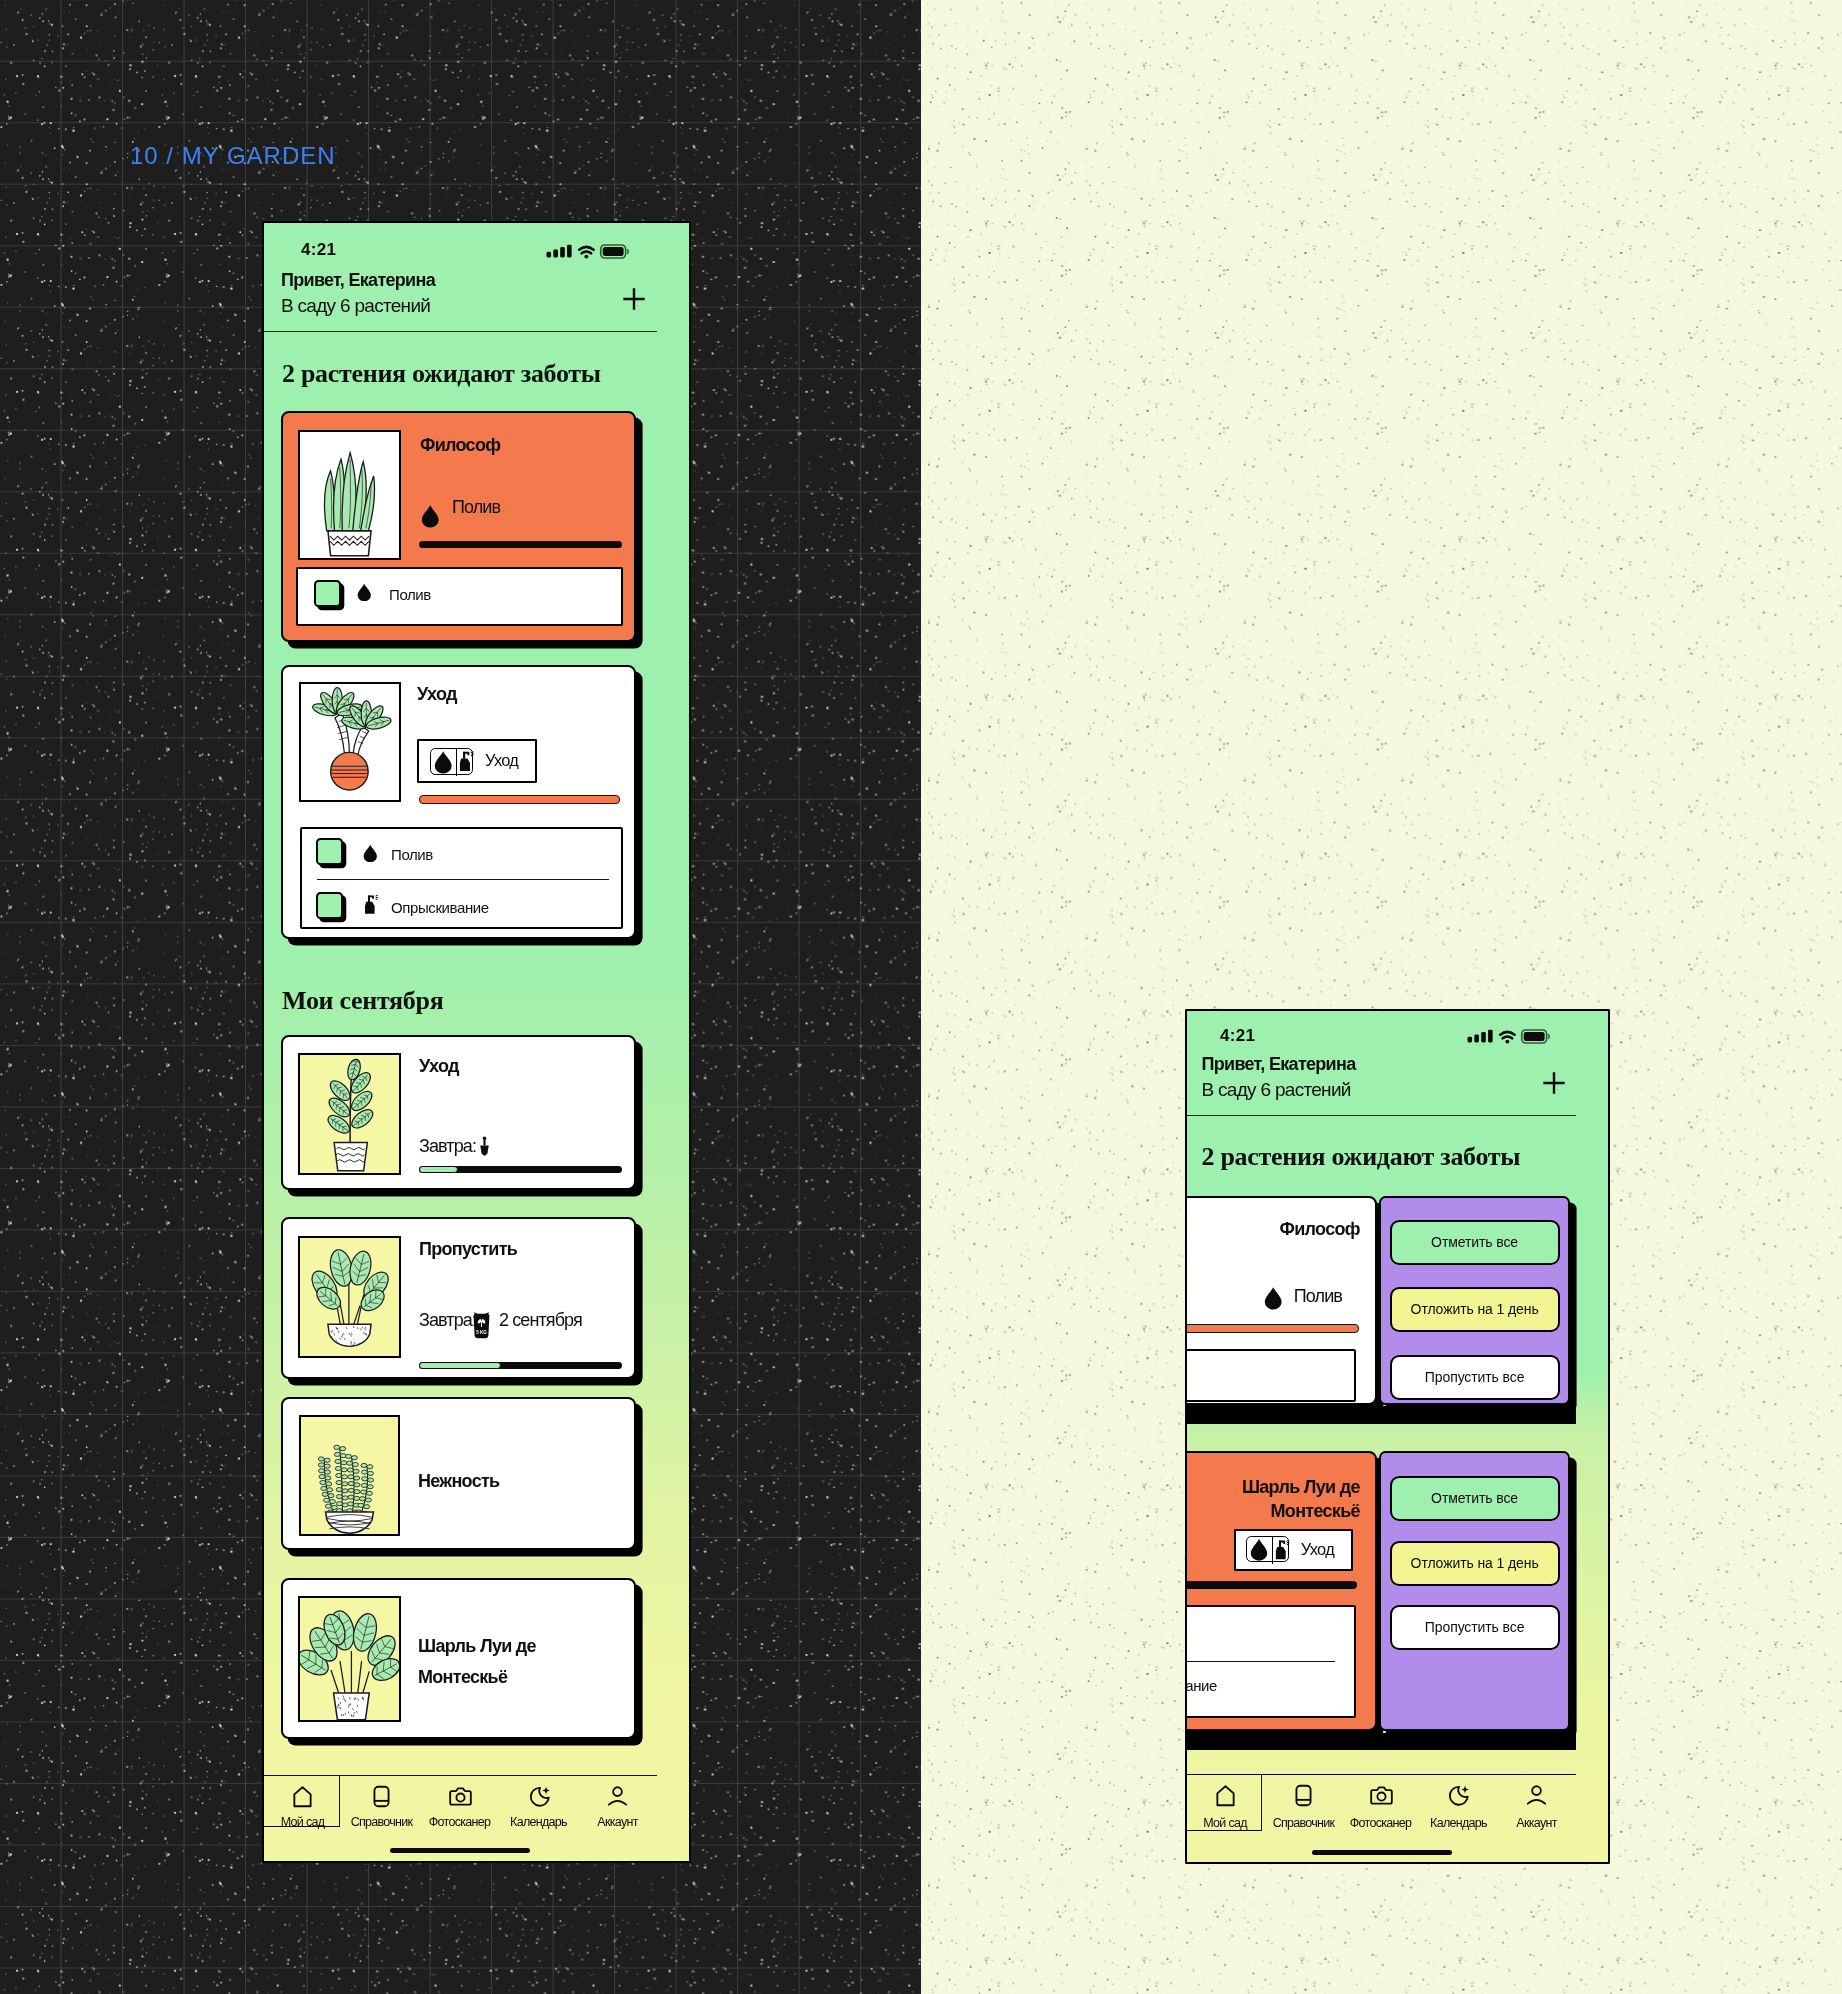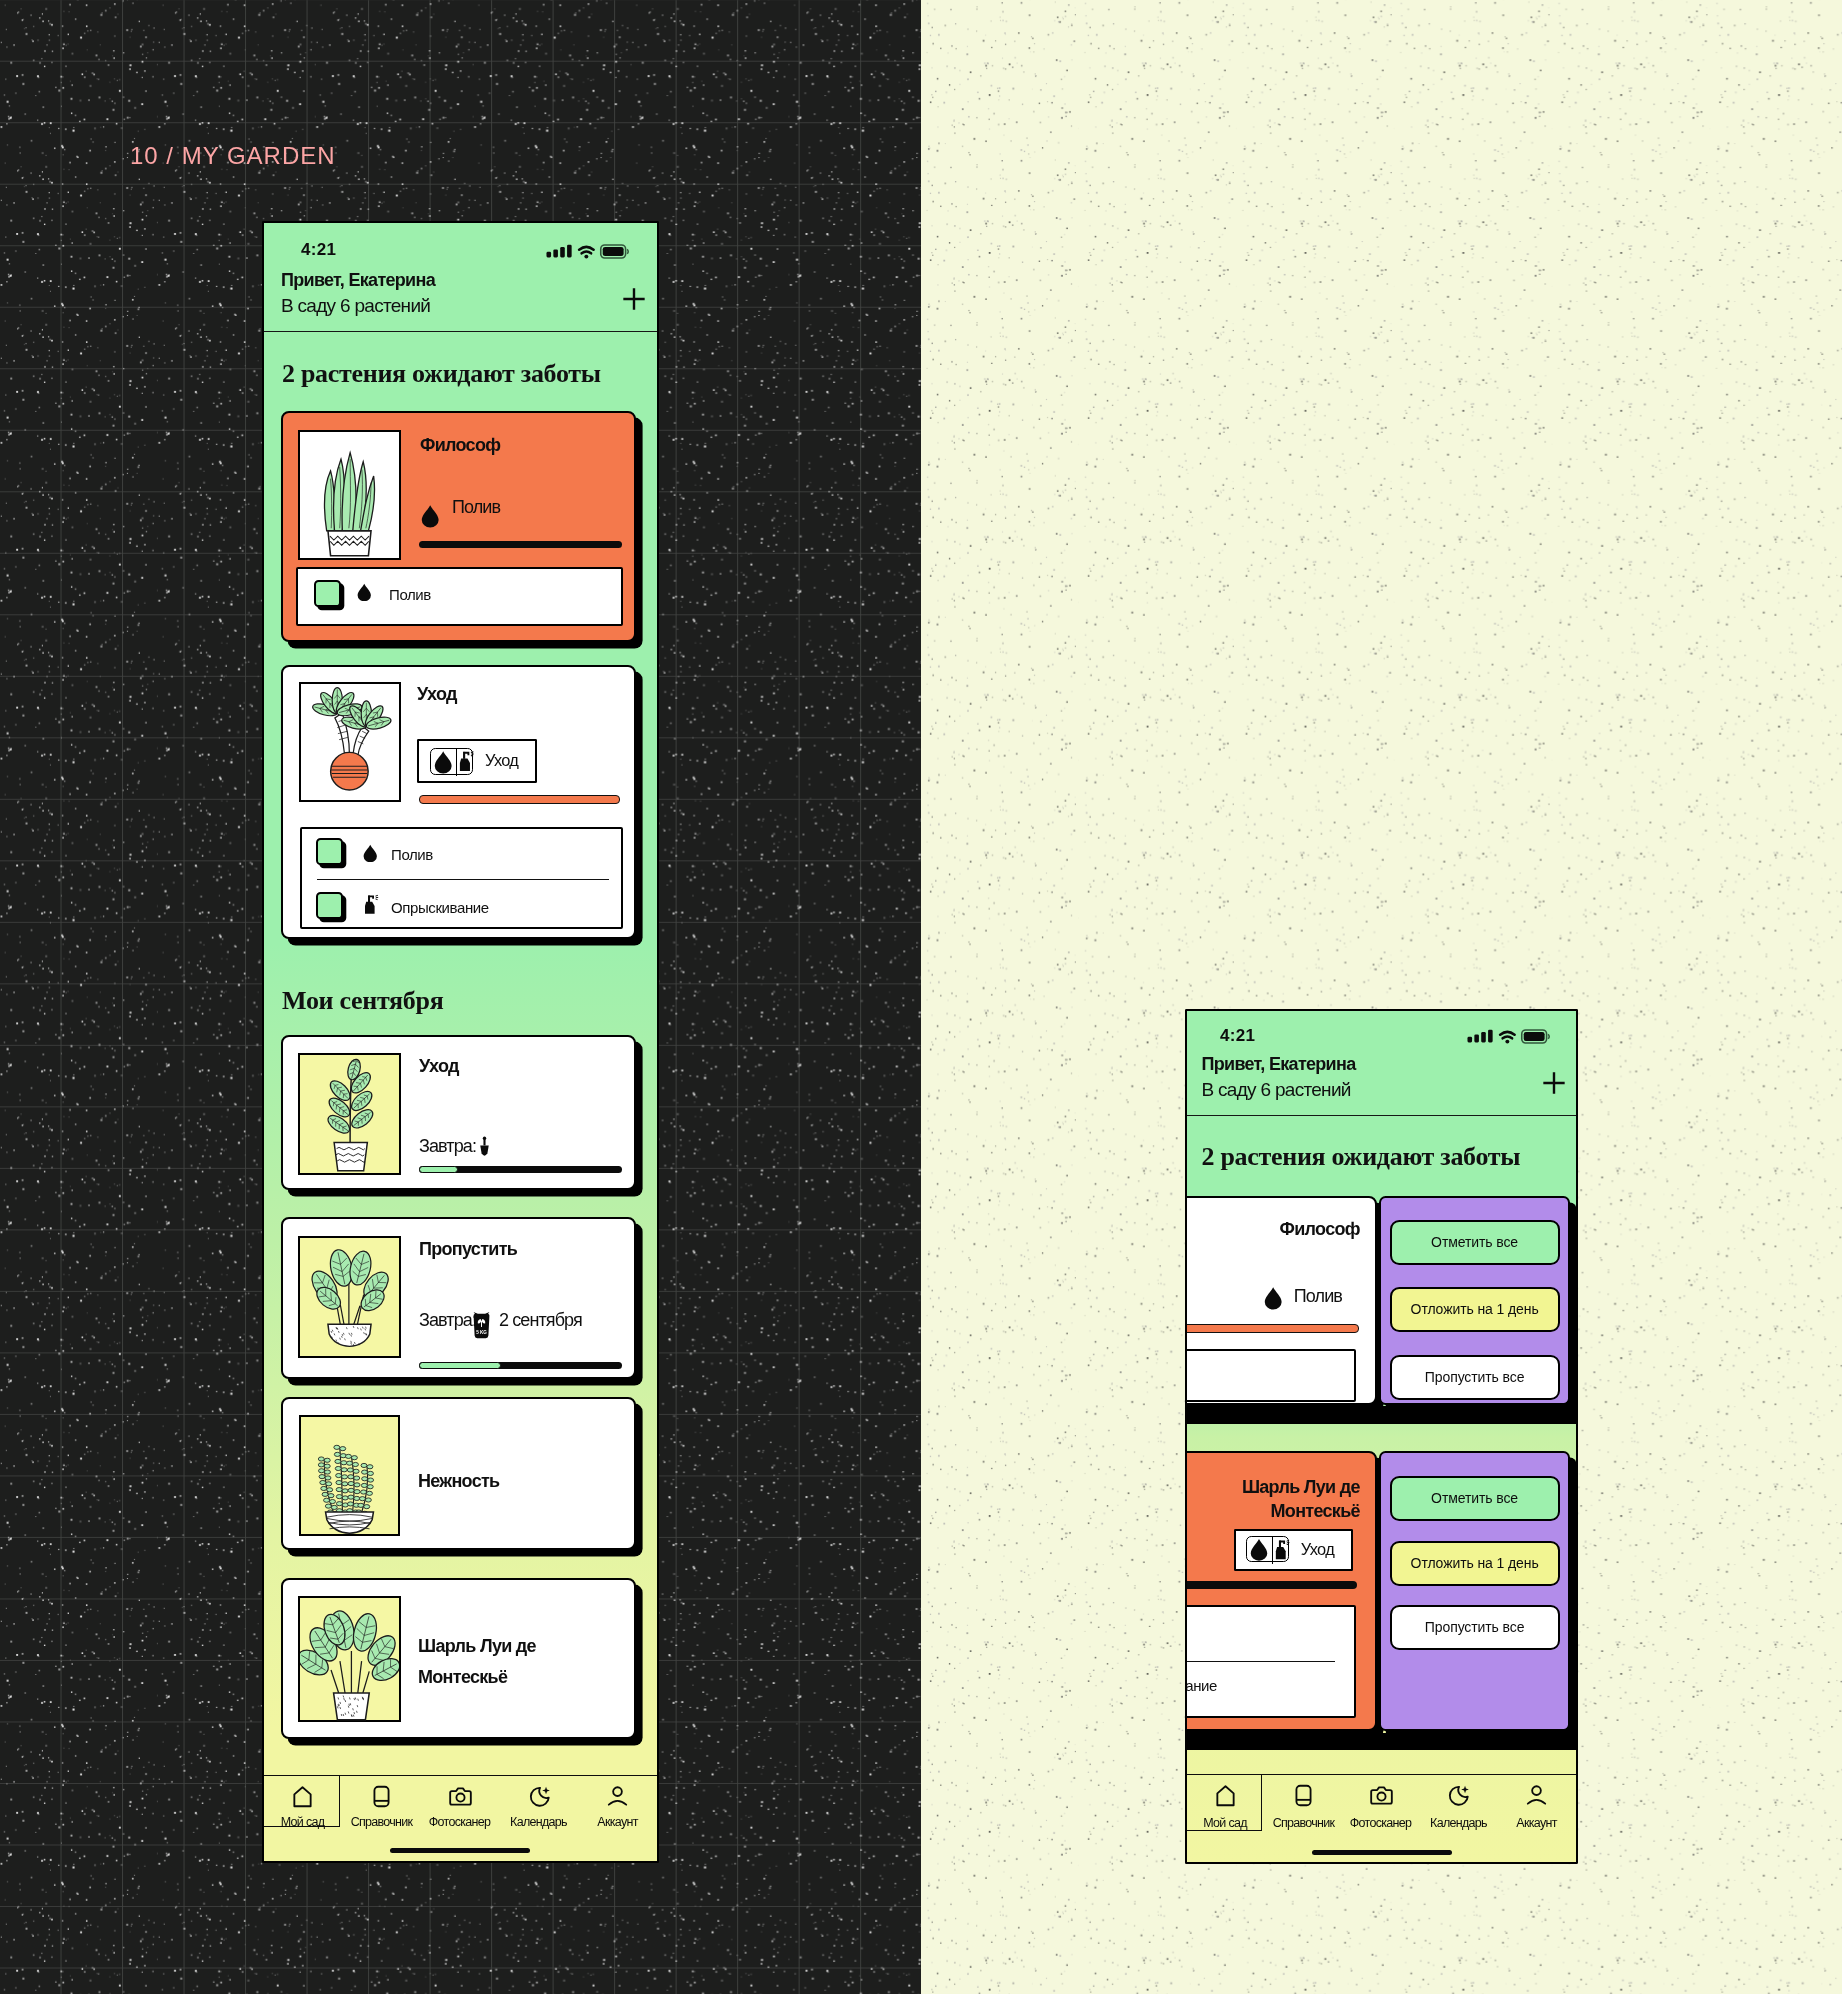--- a/index.html
+++ b/index.html
@@ -1,20 +1,20 @@
 <!DOCTYPE html>
 <html style="font-size:10.5px"><head><meta charset="utf-8">
 <style>
 html,body{margin:0;padding:0;width:1842px;height:1995px;overflow:hidden;}
 body{font-family:"Liberation Sans",sans-serif;position:relative;background:#F5F8DC;-webkit-font-smoothing:antialiased;}
 .abs{position:absolute;}
 #bgL{position:absolute;left:0;top:0;width:921px;height:1995px;background:#1d1e1d;}
 #bgR{position:absolute;left:921px;top:0;width:921px;height:1995px;background:#F5F8DC;}
-#title{position:absolute;left:130px;top:142px;color:#fca5a5;font-size:24px;letter-spacing:1px;font-weight:400;}
-.phone{position:absolute;border:2.6px solid #000;border-radius:1.3px;overflow:hidden;}
+#title{position:absolute;left:130px;top:142px;color:#3b82f6;font-size:24px;letter-spacing:1px;font-weight:400;}
+.phone{position:absolute;border:2.6px solid #000;border-radius:1.3px;overflow:hidden;padding-left:32px;}
 #p1{left:262px;top:221px;width:393px;height:1638px;background:linear-gradient(180deg,#9DF0AD 0%,#9DF0AD 44%,#BDF0A7 62%,#E3F4A3 80%,#F2F6A2 92%,#F2F6A2 100%);}
 #p2{left:1185px;top:1009px;width:389px;height:851px;background:linear-gradient(180deg,#9DF0AD 0%,#9DF0AD 42%,#C8F1A6 50%,#ECF5A2 83%,#F2F6A2 100%);}
 .bold{font-weight:700;color:#0d0d0d;}
 .name{font-size:18px;font-weight:700;color:#101010;letter-spacing:-0.7px;}
 .txt{font-size:18px;color:#101010;letter-spacing:-0.9px;}
 .txtb{font-size:19px;color:#101010;letter-spacing:-0.7px;}
 .small{font-size:15px;color:#101010;letter-spacing:-0.4px;}
 .serif{font-family:"Liberation Serif",serif;font-weight:700;color:#111;}
 .card{position:absolute;background:#fff;border:2.6px solid #000;border-radius:8px;box-shadow:6.6px 6.6px 0 #000;}
 .imgbox{position:absolute;background:#fff;border:2px solid #000;}

